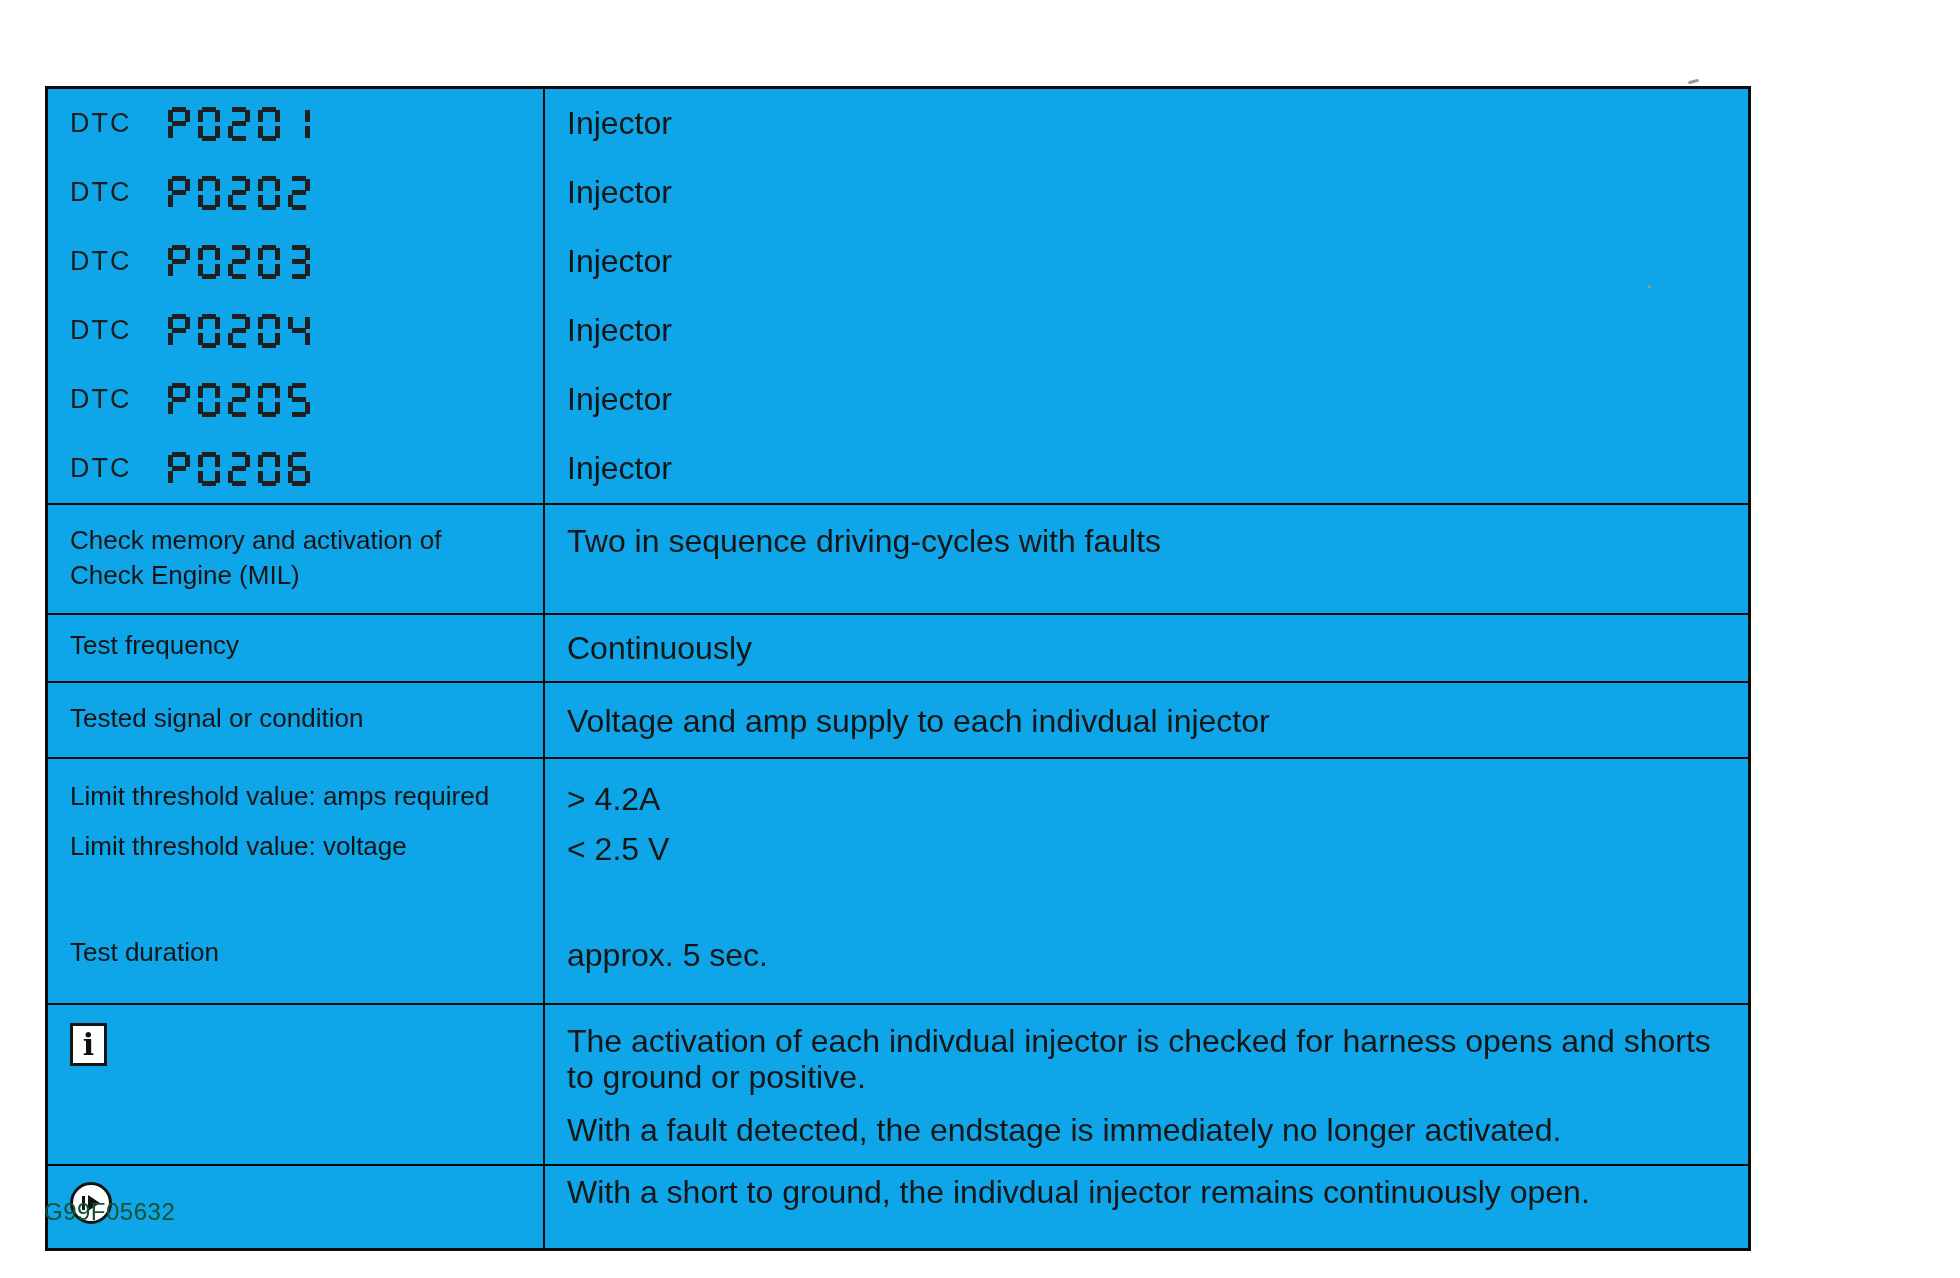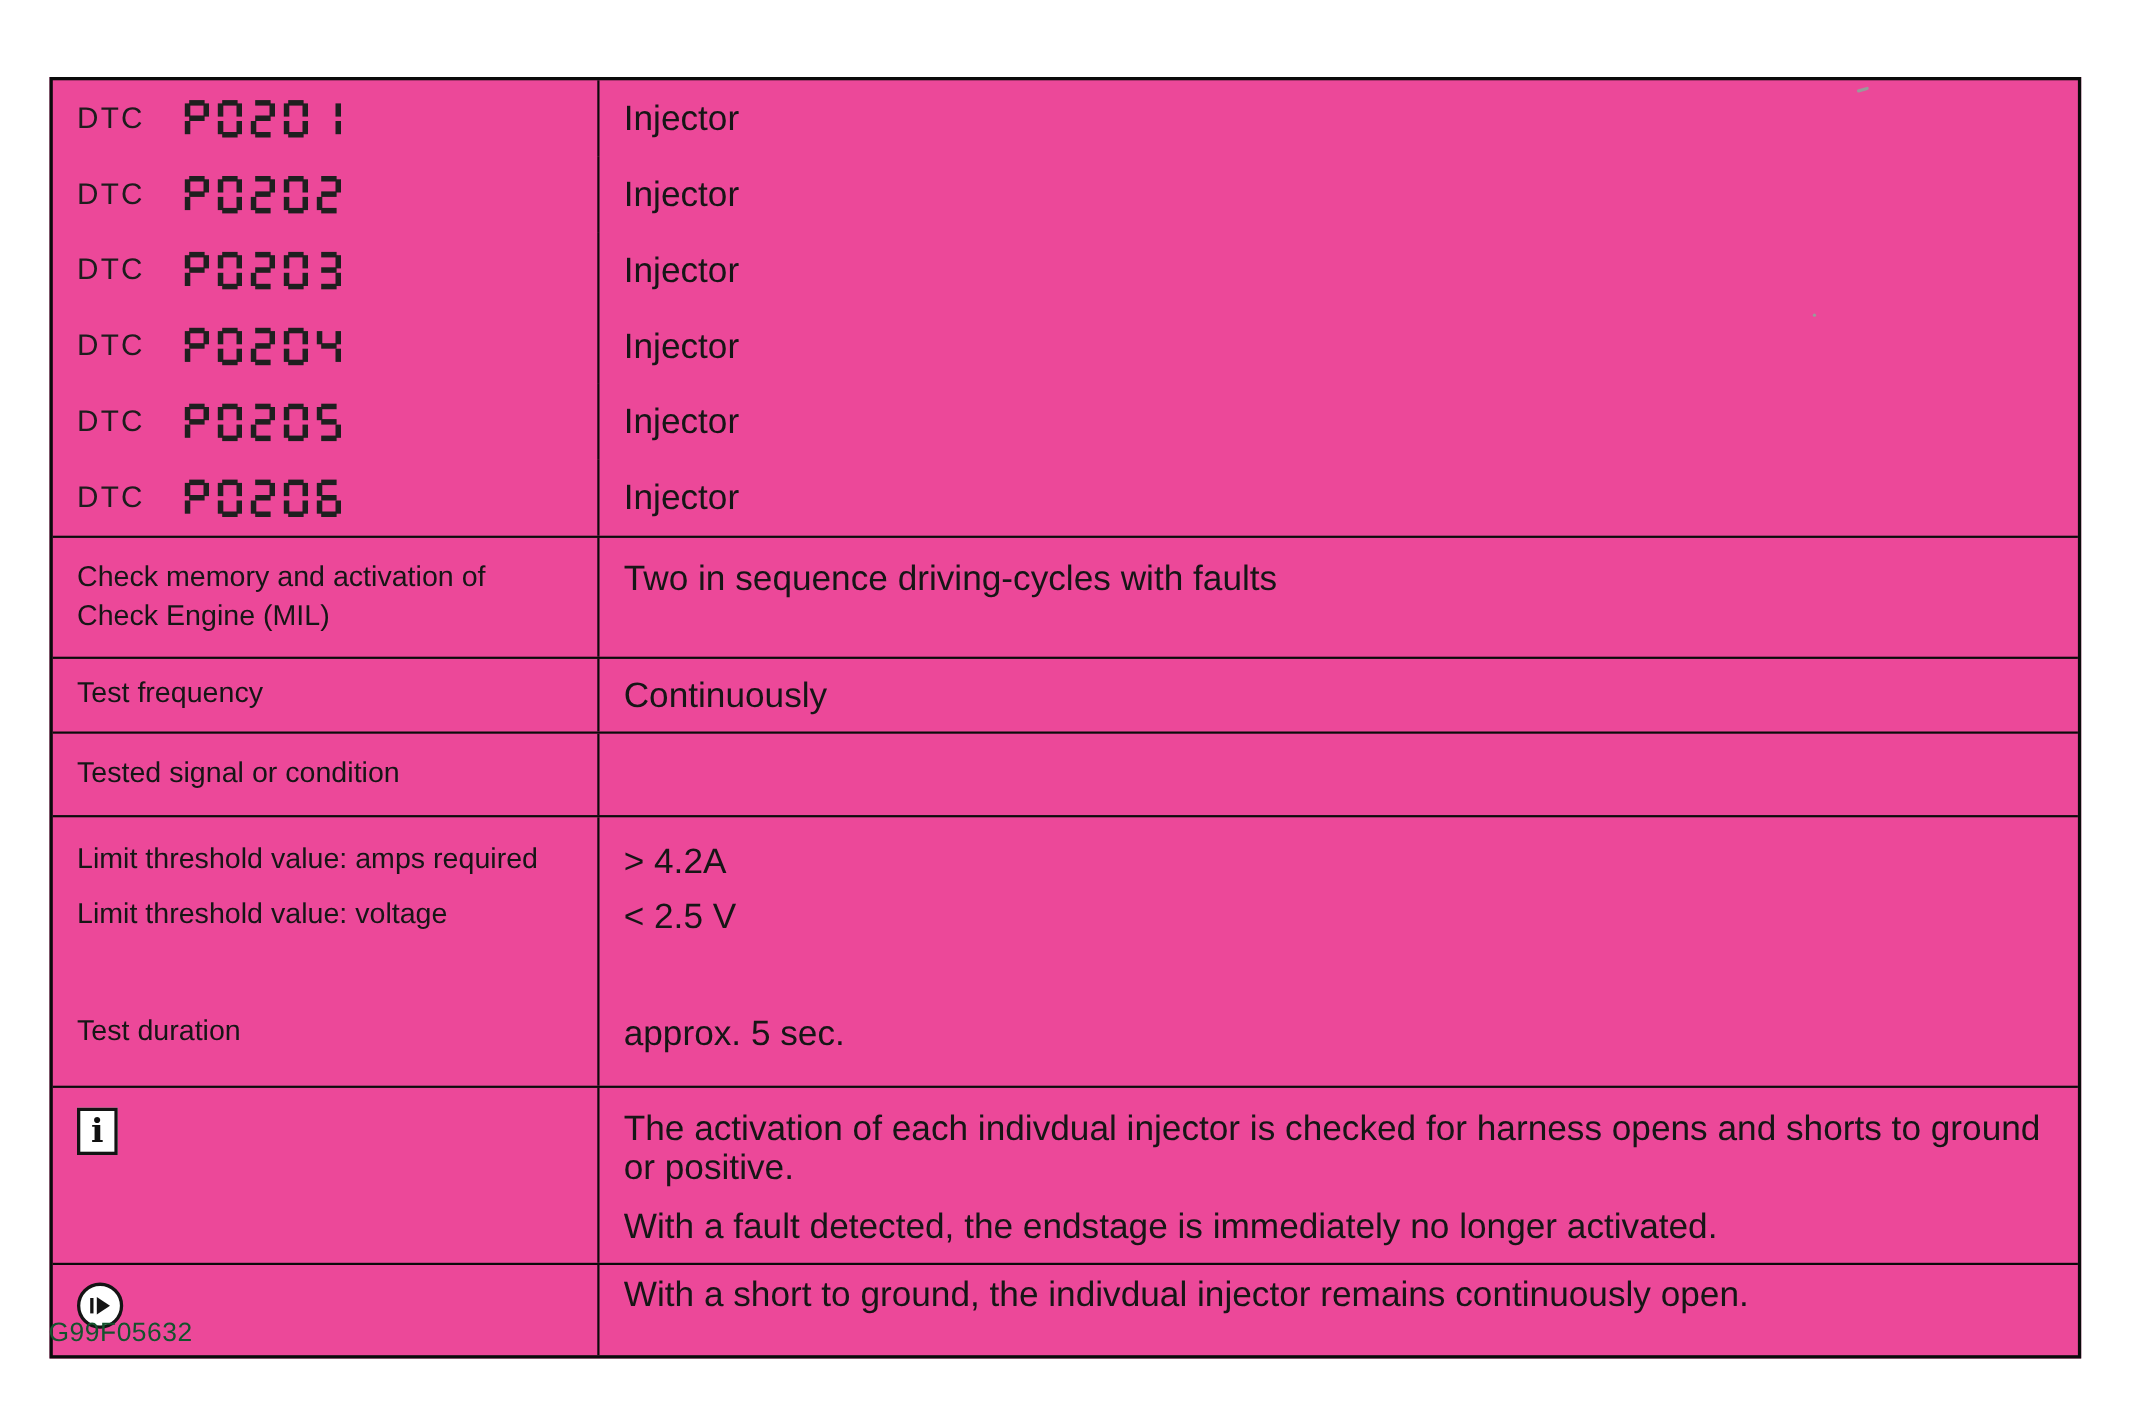--- a/index.html
+++ b/index.html
@@ -4,22 +4,22 @@
 <style>
   * { margin:0; padding:0; box-sizing:border-box; }
   html,body { background:#ffffff; }
   body {
     width:1960px; height:1278px; position:relative; overflow:hidden;
     font-family:"Liberation Sans", sans-serif; color:#161616;
   }
   .page { position:absolute; inset:0; background:#ffffff; }
 
   .doc-table {
-    position:absolute; left:45px; top:70px; width:1847px;
-    border:3px solid #0b0b0b; background:#ec4899;
+    position:absolute; left:45px; top:86px; width:1706px;
+    border:3px solid #0b0b0b; background:#0ea5e9;
   }
   .sec { border-top:2.5px solid #0b0b0b; }
   .sec:first-child { border-top:0; }
   .row { display:grid; grid-template-columns:497px 1fr; }
   .cl { border-right:2.5px solid #0b0b0b; padding:16px 22px; font-size:26px; }
   .cr { padding:16px 22px; font-size:32px; }
 
   
   .dtc-row .cl, .dtc-row .cr { display:flex; align-items:center; padding-top:0; padding-bottom:0; }
   .dtc-row { height:69px; }
@@ -390,20 +390,23 @@
       </div>
       <div class="cr">
         <span>Continuously</span>
       </div>
     </section>
 
     <section class="sec row sec-signal">
       <div class="cl">
         <span>Tested signal or condition</span>
       </div>
+      <div class="cr">
+        <span>Voltage and amp supply to each indivdual injector</span>
+      </div>
     </section>
 
     <section class="sec row sec-th">
       <div class="cl">
         <div class="th-line">Limit threshold value: amps required</div>
         <div class="th-line">Limit threshold value: voltage</div>
         <div class="th-line th-last">Test duration</div>
       </div>
       <div class="cr">
         <div class="th-line">&gt; 4.2A</div>

